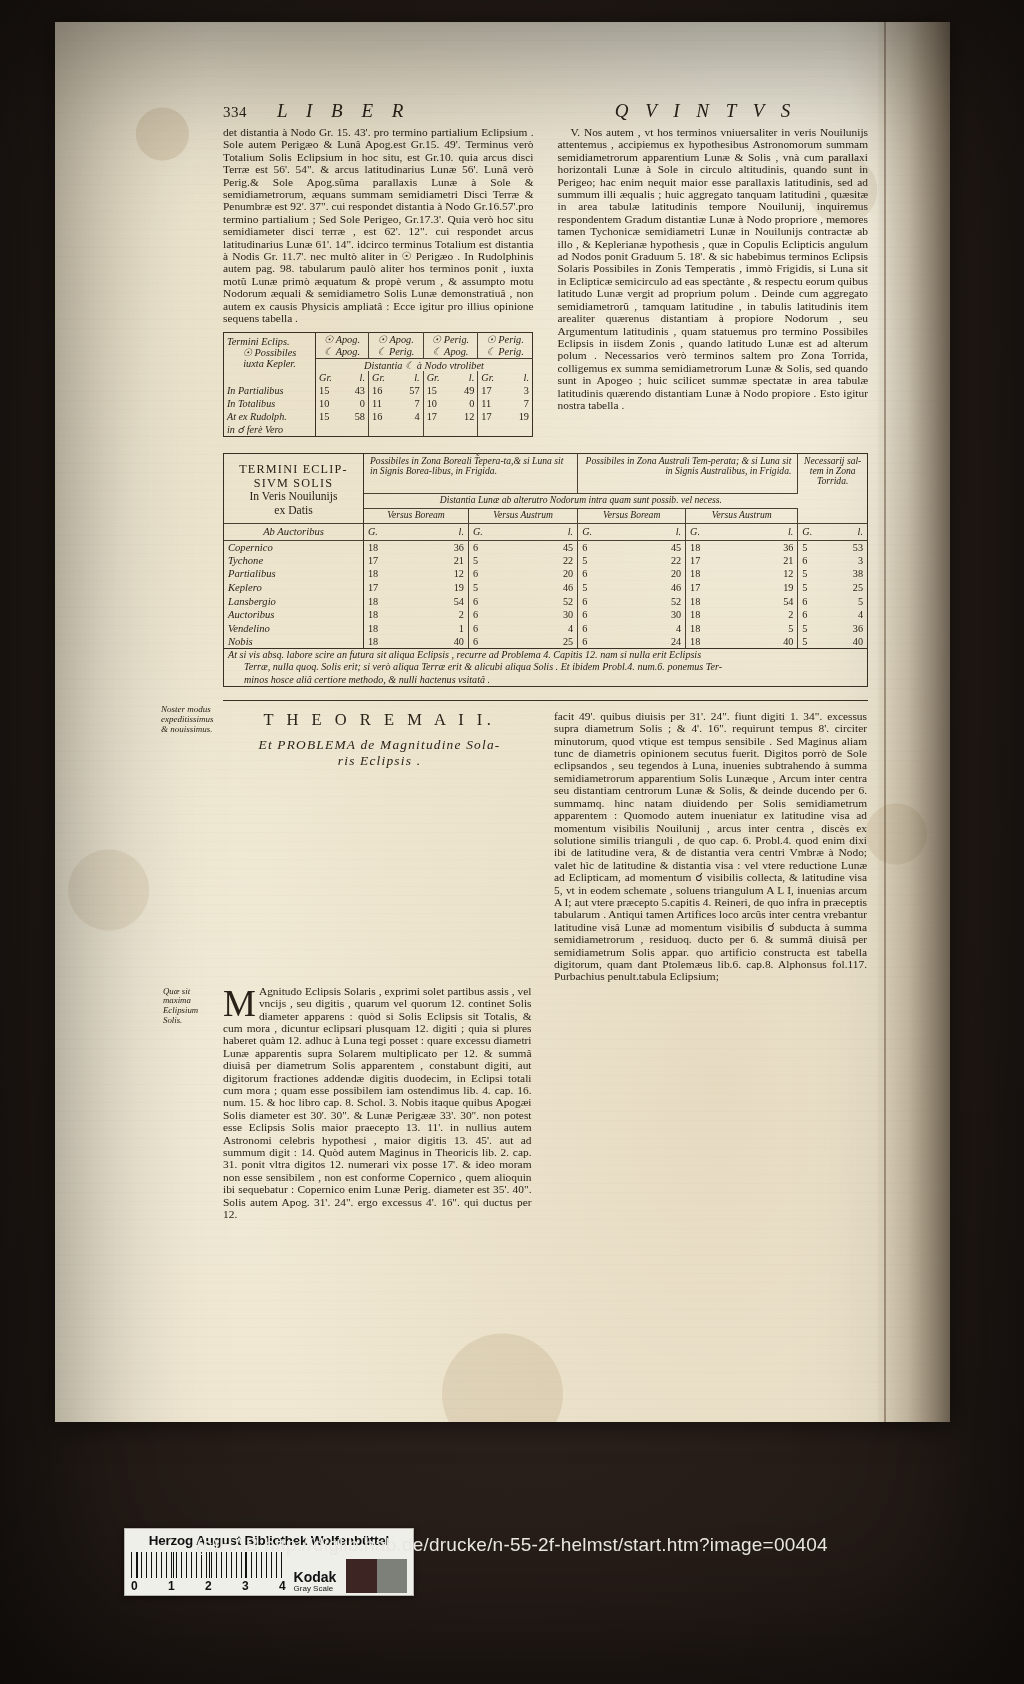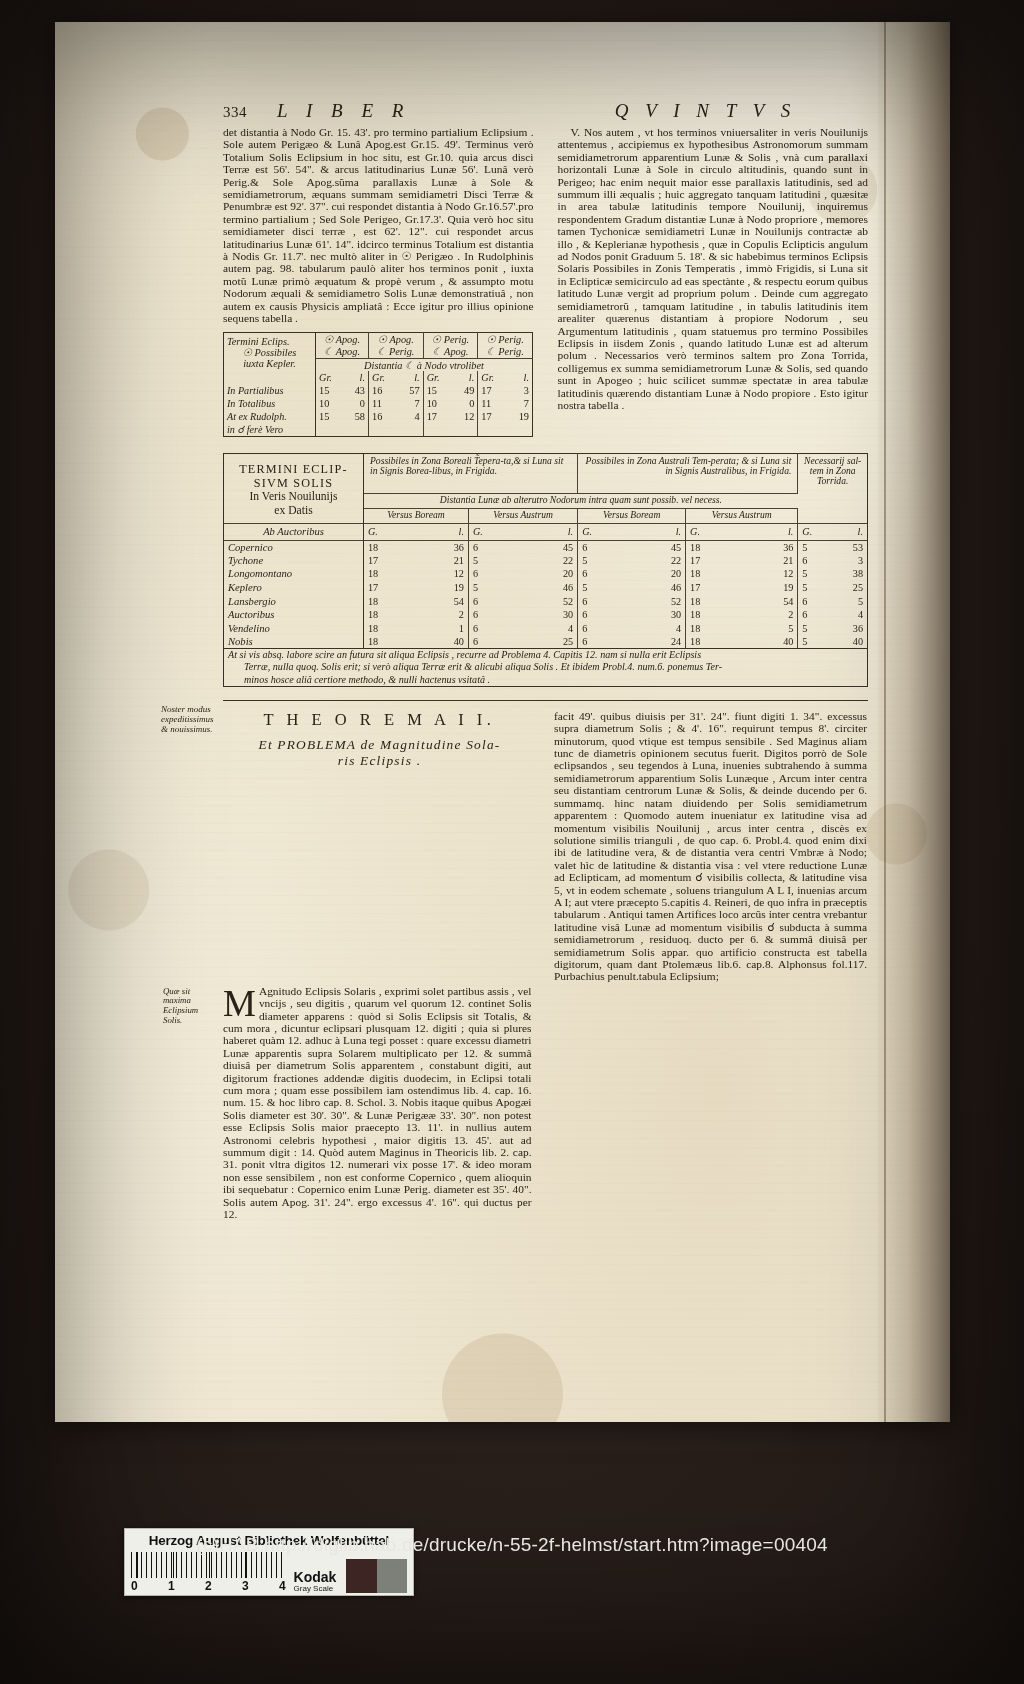--- a/index.html
+++ b/index.html
@@ -368,21 +368,21 @@
           <td>5</td>
           <td class="rt thin-r">22</td>
           <td>5</td>
           <td class="rt thin-r">22</td>
           <td>17</td>
           <td class="rt thin-r">21</td>
           <td>6</td>
           <td class="rt rule-r">3</td>
         </tr>
         <tr>
-          <td class="rule-l rule-r author">Longomontano</td>
+          <td class="rule-l rule-r author">Partialibus</td>
           <td>18</td>
           <td class="rt thin-r">12</td>
           <td>6</td>
           <td class="rt thin-r">20</td>
           <td>6</td>
           <td class="rt thin-r">20</td>
           <td>18</td>
           <td class="rt thin-r">12</td>
           <td>5</td>
           <td class="rt rule-r">38</td>

